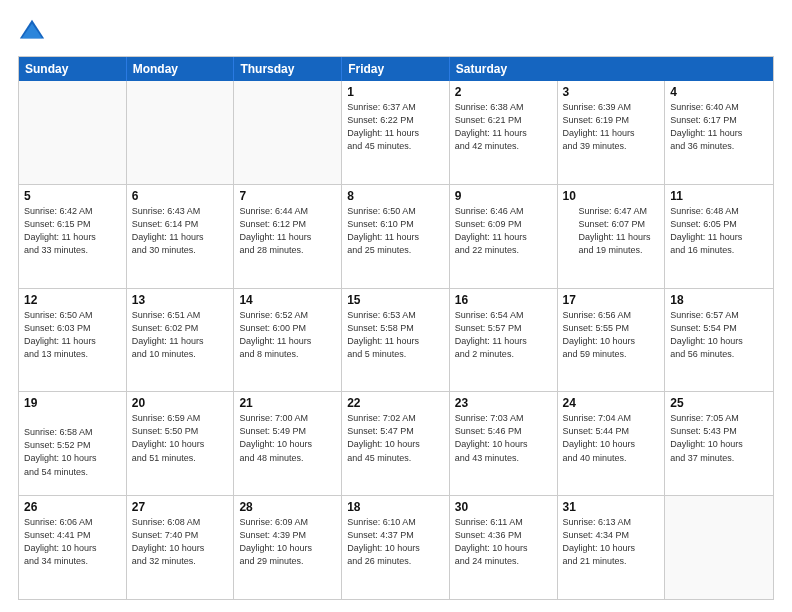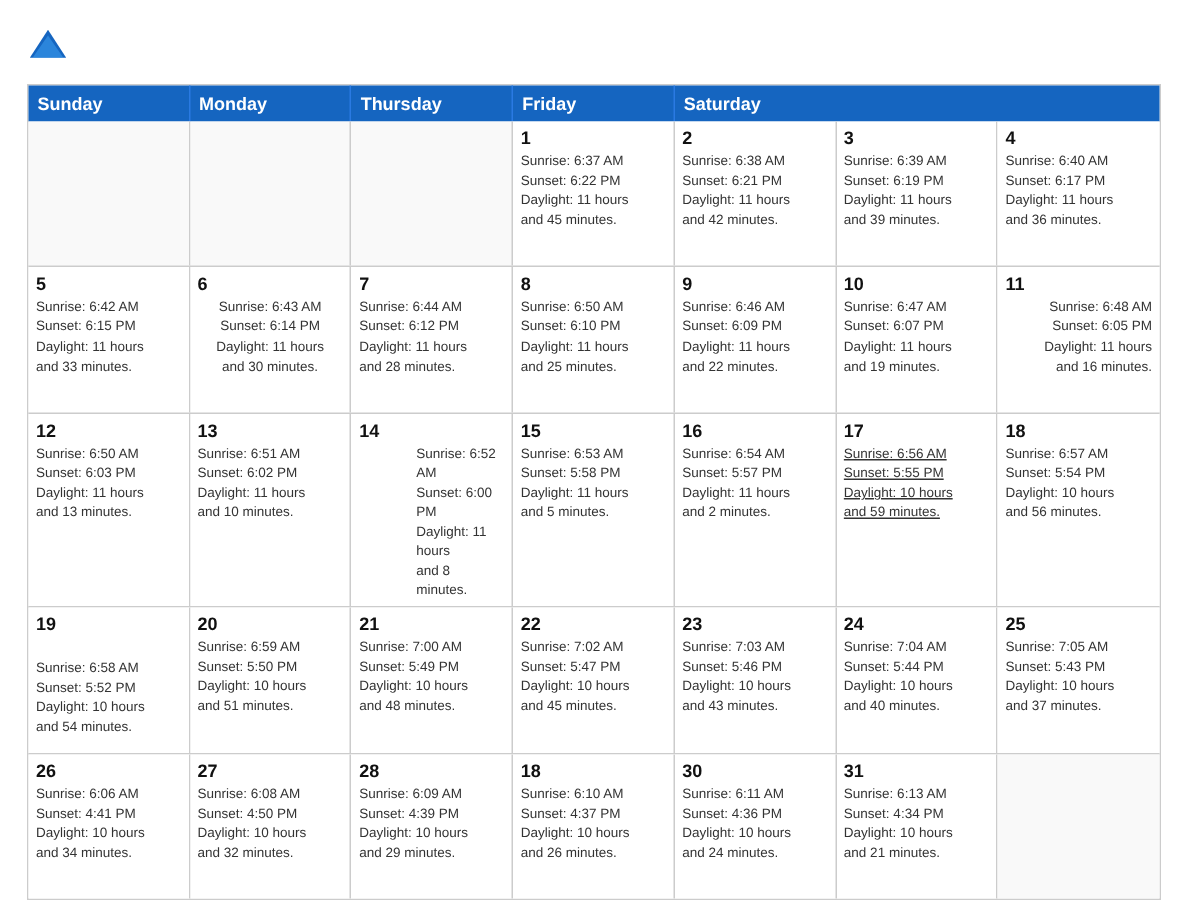--- a/index.html
+++ b/index.html
@@ -185,21 +185,21 @@
         <div class="cal-row">
           <div class="cal-cell">
             <div class="day-num">5</div>
             <div class="day-info" style="white-space: pre-line;">Sunrise: 6:42 AM
 Sunset: 6:15 PM
 Daylight: 11 hours
 and 33 minutes.</div>
           </div>
           <div class="cal-cell">
             <div class="day-num">6</div>
-            <div class="day-info" style="white-space: pre-line; text-align: center;">Sunrise: 6:43 AM
+            <div class="day-info" style="white-space: pre-line;">Sunrise: 6:43 AM
 Sunset: 6:14 PM
 Daylight: 11 hours
 and 30 minutes.</div>
           </div>
           <div class="cal-cell">
             <div class="day-num">7</div>
             <div class="day-info" style="white-space: pre-line;">Sunrise: 6:44 AM
 Sunset: 6:12 PM
 Daylight: 11 hours
 and 28 minutes.</div>
@@ -213,28 +213,28 @@
           </div>
           <div class="cal-cell">
             <div class="day-num">9</div>
             <div class="day-info" style="white-space: pre-line;">Sunrise: 6:46 AM
 Sunset: 6:09 PM
 Daylight: 11 hours
 and 22 minutes.</div>
           </div>
           <div class="cal-cell">
             <div class="day-num">10</div>
-            <div class="day-info" style="white-space: pre-line;">Sunrise: 6:47 AM
+            <div class="day-info" style="white-space: pre-line; margin-left: 16px;">Sunrise: 6:47 AM
 Sunset: 6:07 PM
 Daylight: 11 hours
 and 19 minutes.</div>
           </div>
           <div class="cal-cell">
             <div class="day-num">11</div>
-            <div class="day-info" style="white-space: pre-line; text-align: right;">Sunrise: 6:48 AM
+            <div class="day-info" style="white-space: pre-line;">Sunrise: 6:48 AM
 Sunset: 6:05 PM
 Daylight: 11 hours
 and 16 minutes.</div>
           </div>
         </div>
         <div class="cal-row">
           <div class="cal-cell">
             <div class="day-num">12</div>
             <div class="day-info" style="white-space: pre-line;">Sunrise: 6:50 AM
 Sunset: 6:03 PM
@@ -243,42 +243,42 @@
           </div>
           <div class="cal-cell">
             <div class="day-num">13</div>
             <div class="day-info" style="white-space: pre-line;">Sunrise: 6:51 AM
 Sunset: 6:02 PM
 Daylight: 11 hours
 and 10 minutes.</div>
           </div>
           <div class="cal-cell">
             <div class="day-num">14</div>
-            <div class="day-info" style="white-space: pre-line; margin-left: 38px;">Sunrise: 6:52 AM
+            <div class="day-info" style="white-space: pre-line;">Sunrise: 6:52 AM
 Sunset: 6:00 PM
 Daylight: 11 hours
 and 8 minutes.</div>
           </div>
           <div class="cal-cell">
             <div class="day-num">15</div>
             <div class="day-info" style="white-space: pre-line;">Sunrise: 6:53 AM
 Sunset: 5:58 PM
 Daylight: 11 hours
 and 5 minutes.</div>
           </div>
           <div class="cal-cell">
             <div class="day-num">16</div>
             <div class="day-info" style="white-space: pre-line;">Sunrise: 6:54 AM
 Sunset: 5:57 PM
 Daylight: 11 hours
 and 2 minutes.</div>
           </div>
           <div class="cal-cell">
             <div class="day-num">17</div>
-            <div class="day-info" style="white-space: pre-line; text-decoration: underline;">Sunrise: 6:56 AM
+            <div class="day-info" style="white-space: pre-line;">Sunrise: 6:56 AM
 Sunset: 5:55 PM
 Daylight: 10 hours
 and 59 minutes.</div>
           </div>
           <div class="cal-cell">
             <div class="day-num">18</div>
             <div class="day-info" style="white-space: pre-line;">Sunrise: 6:57 AM
 Sunset: 5:54 PM
 Daylight: 10 hours
 and 56 minutes.</div>
@@ -339,21 +339,21 @@
           <div class="cal-cell">
             <div class="day-num">26</div>
             <div class="day-info" style="white-space: pre-line;">Sunrise: 6:06 AM
 Sunset: 4:41 PM
 Daylight: 10 hours
 and 34 minutes.</div>
           </div>
           <div class="cal-cell">
             <div class="day-num">27</div>
             <div class="day-info" style="white-space: pre-line;">Sunrise: 6:08 AM
-Sunset: 4:50 PM
+Sunset: 7:40 PM
 Daylight: 10 hours
 and 32 minutes.</div>
           </div>
           <div class="cal-cell">
             <div class="day-num">28</div>
             <div class="day-info" style="white-space: pre-line;">Sunrise: 6:09 AM
 Sunset: 4:39 PM
 Daylight: 10 hours
 and 29 minutes.</div>
           </div>

